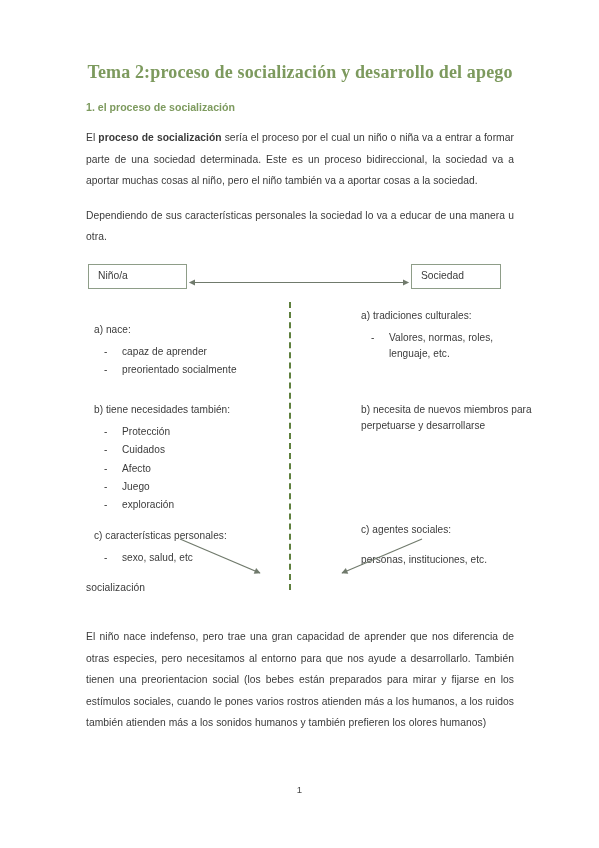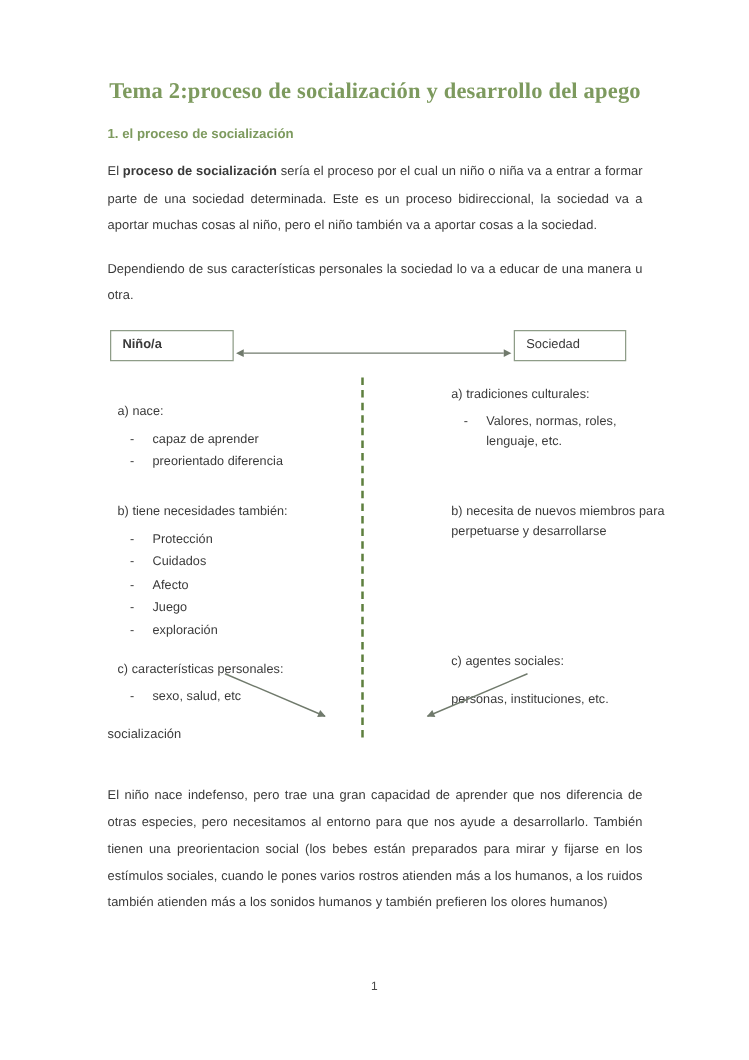--- a/index.html
+++ b/index.html
@@ -72,21 +72,21 @@
   .node-box {
     position: absolute;
     border: 1px solid #8e9d88;
     background: #ffffff;
     font-size: 10.3px;
     color: #3a3a3a;
     padding: 5px 9px;
     box-sizing: border-box;
     line-height: 1.25;
   }
-  .node-box.left  { left: 2px;   top: 4px;  width: 99px; font-weight: bold; }
+  .node-box.left  { left: 2px;   top: 4px;  width: 99px; }
   .node-box.right { left: 325px; top: 4px;  width: 90px; }
 
   .hline-arrow {
     position: absolute;
     left: 101px;
     top: 17px;
     width: 224px;
     height: 11px;
   }
 
@@ -200,21 +200,21 @@
       </svg>
 
       <div class="dashed-axis"></div>
 
       <div class="col left-col">
 
         <div class="grp" style="top:0px;margin-top:20px;">
           <p class="grp-head">a) nace:</p>
           <ul class="dashlist">
             <li>capaz de aprender</li>
-            <li>preorientado diferencia</li>
+            <li>preorientado socialmente</li>
           </ul>
         </div>
 
         <div class="grp" style="top:100px;">
           <p class="grp-head">b) tiene necesidades también:</p>
           <ul class="dashlist">
             <li>Protección</li>
             <li>Cuidados</li>
             <li>Afecto</li>
             <li>Juego</li>

